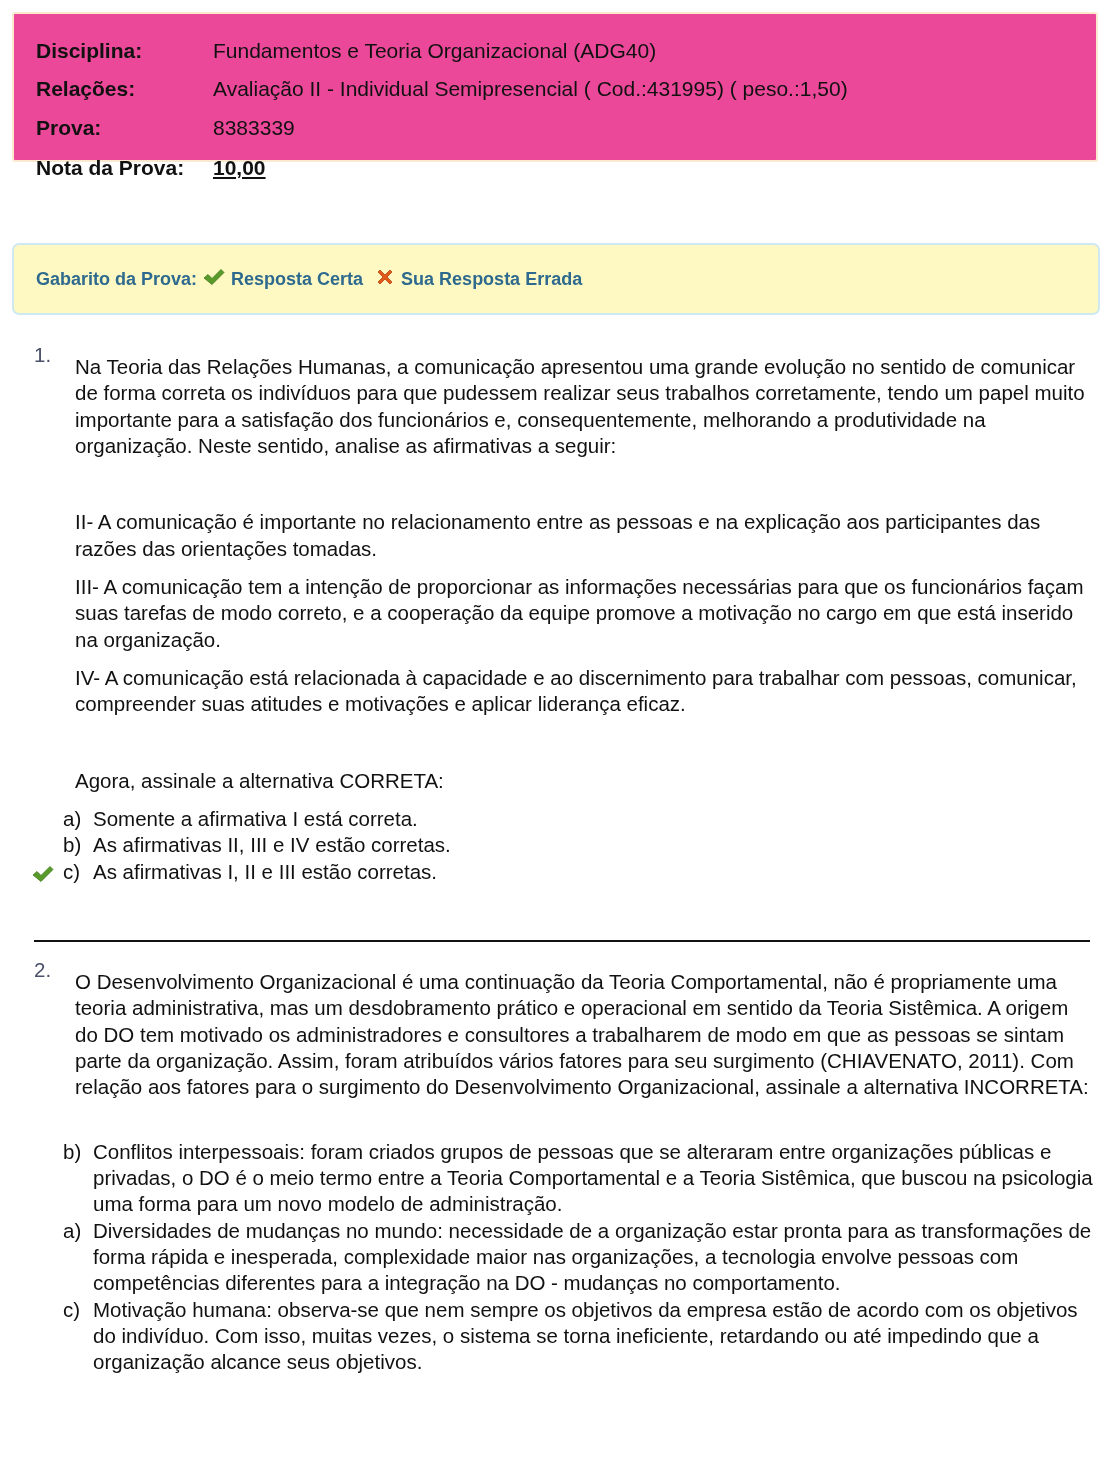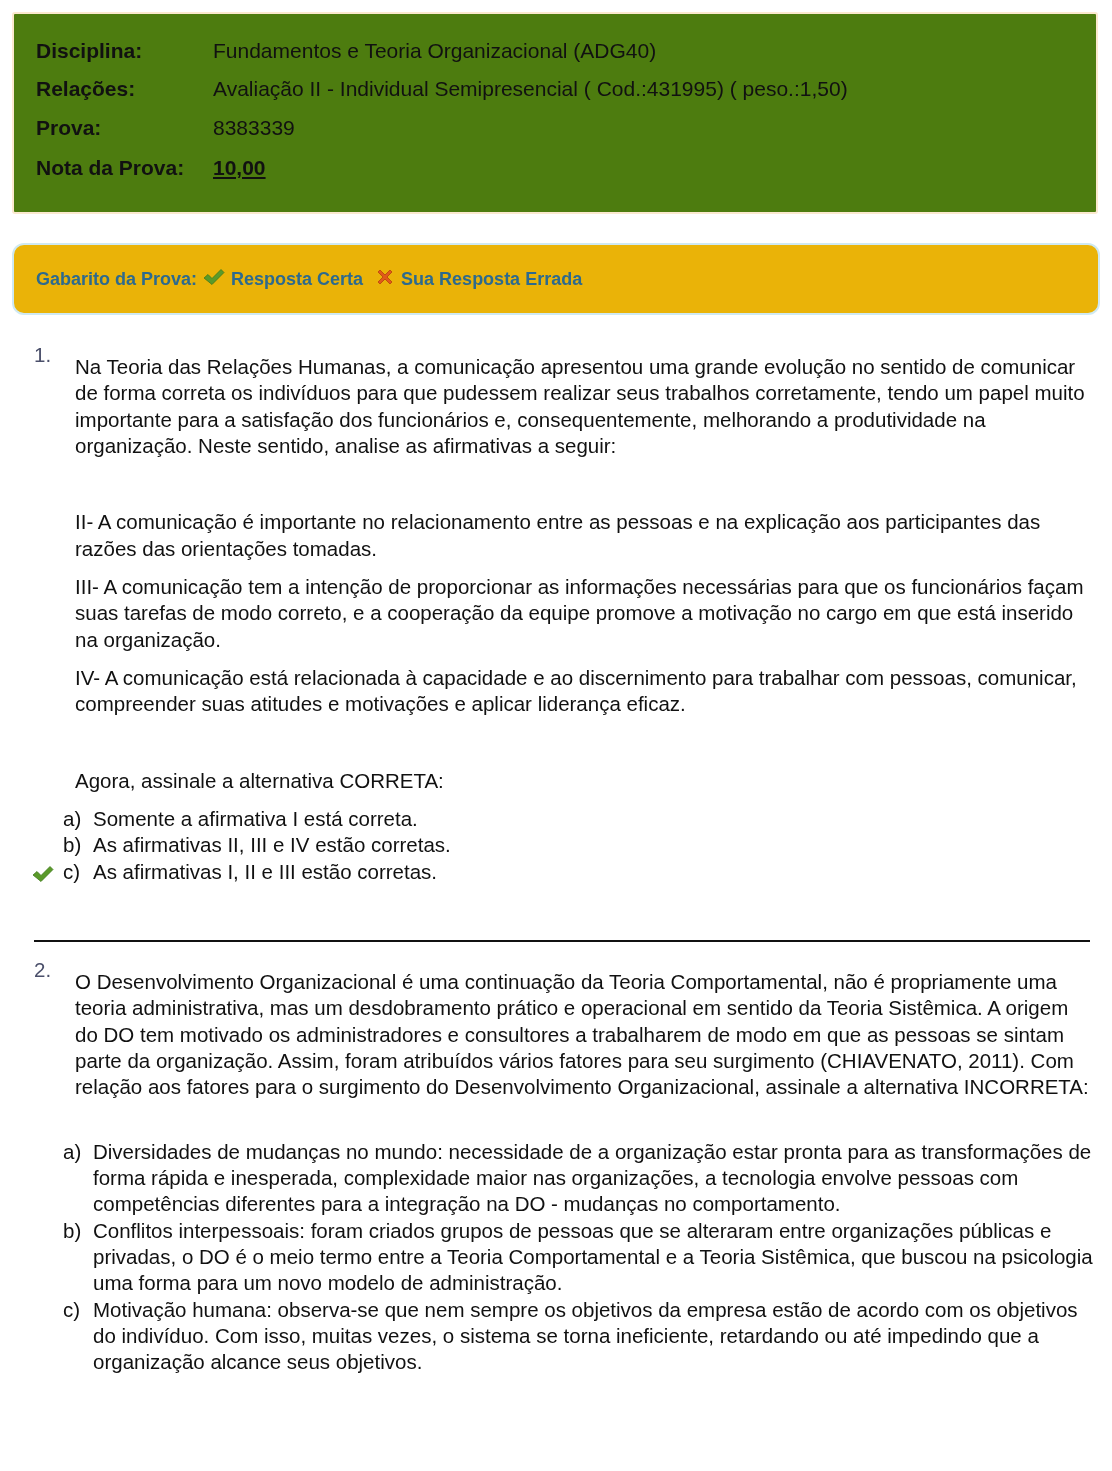--- a/index.html
+++ b/index.html
@@ -1,31 +1,31 @@
 <!DOCTYPE html>
 <html><head>
 <meta charset="utf-8">
 <style>
   html, body { margin: 0; padding: 0; background: #ffffff; }
   body {
     width: 1112px; height: 1471px; overflow: hidden; position: relative;
     font-family: "Liberation Sans", sans-serif; color: #111111;
   }
   .info-box {
-    position: absolute; left: 12px; top: 12px; width: 1086px; height: 202px;
-    box-sizing: border-box; border: 2px solid #fbe9cf; border-radius: 3px; background: #4d7c0f;
+    position: absolute; left: 12px; top: 12px; width: 1086px; height: 150px;
+    box-sizing: border-box; border: 2px solid #fbe9cf; border-radius: 3px; background: #ec4899;
   }
   .info-row { position: absolute; left: 22px; font-size: 21px; line-height: 26px; }
   .info-label { position: absolute; left: 0; font-weight: bold; white-space: nowrap; }
   .info-value { position: absolute; left: 177px; white-space: nowrap; }
   .info-value.bold { font-weight: bold; text-decoration: underline; }
 
   .key-box {
     position: absolute; left: 12px; top: 243px; width: 1088px; height: 72px;
-    box-sizing: border-box; border: 2px solid #cfe9f2; border-radius: 12px; background: #eab308;
+    box-sizing: border-box; border: 2px solid #cfe9f2; border-radius: 7px; background: #fef9c3;
   }
   .key-line {
     position: absolute; left: 22px; top: 22px; font-size: 18px; font-weight: bold;
     color: #2d6a8e; white-space: nowrap; display: flex; align-items: center;
   }
   .key-line .gap { display: inline-block; width: 6px; }
   .ico { display: inline-block; vertical-align: middle; }
 
   .question { position: absolute; left: 0; width: 1112px; font-size: 20.5px; line-height: 26.3px; }
   .q-num { position: absolute; left: 34px; color: #4a4f6a; }
@@ -109,22 +109,22 @@
 </div>
 
 <div class="divider"></div>
 
 <div class="question" style="top:957px;">
   <span class="q-num">2.</span>
   <div class="q-body">
     <p>O Desenvolvimento Organizacional é uma continuação da Teoria Comportamental, não é propriamente uma teoria administrativa, mas um desdobramento prático e operacional em sentido da Teoria Sistêmica. A origem do DO tem motivado os administradores e consultores a trabalharem de modo em que as pessoas se sintam parte da organização. Assim, foram atribuídos vários fatores para seu surgimento (CHIAVENATO, 2011). Com relação aos fatores para o surgimento do Desenvolvimento Organizacional, assinale a alternativa INCORRETA:</p>
     <div class="blank"></div>
     <div class="opt">
-      <span class="opt-letter">a)</span><span>Diversidades de mudanças no mundo: necessidade de a organização estar pronta para as transformações de forma rápida e inesperada, complexidade maior nas organizações, a tecnologia envolve pessoas com competências diferentes para a integração na DO - mudanças no comportamento.</span>
+      <span class="opt-letter">b)</span><span>Conflitos interpessoais: foram criados grupos de pessoas que se alteraram entre organizações públicas e privadas, o DO é o meio termo entre a Teoria Comportamental e a Teoria Sistêmica, que buscou na psicologia uma forma para um novo modelo de administração.</span>
     </div>
     <div class="opt">
-      <span class="opt-letter">b)</span><span>Conflitos interpessoais: foram criados grupos de pessoas que se alteraram entre organizações públicas e privadas, o DO é o meio termo entre a Teoria Comportamental e a Teoria Sistêmica, que buscou na psicologia uma forma para um novo modelo de administração.</span>
+      <span class="opt-letter">a)</span><span>Diversidades de mudanças no mundo: necessidade de a organização estar pronta para as transformações de forma rápida e inesperada, complexidade maior nas organizações, a tecnologia envolve pessoas com competências diferentes para a integração na DO - mudanças no comportamento.</span>
     </div>
     <div class="opt">
       <span class="opt-letter">c)</span><span>Motivação humana: observa-se que nem sempre os objetivos da empresa estão de acordo com os objetivos do indivíduo. Com isso, muitas vezes, o sistema se torna ineficiente, retardando ou até impedindo que a organização alcance seus objetivos.</span>
     </div>
   </div>
 </div>
 
 </body></html>

